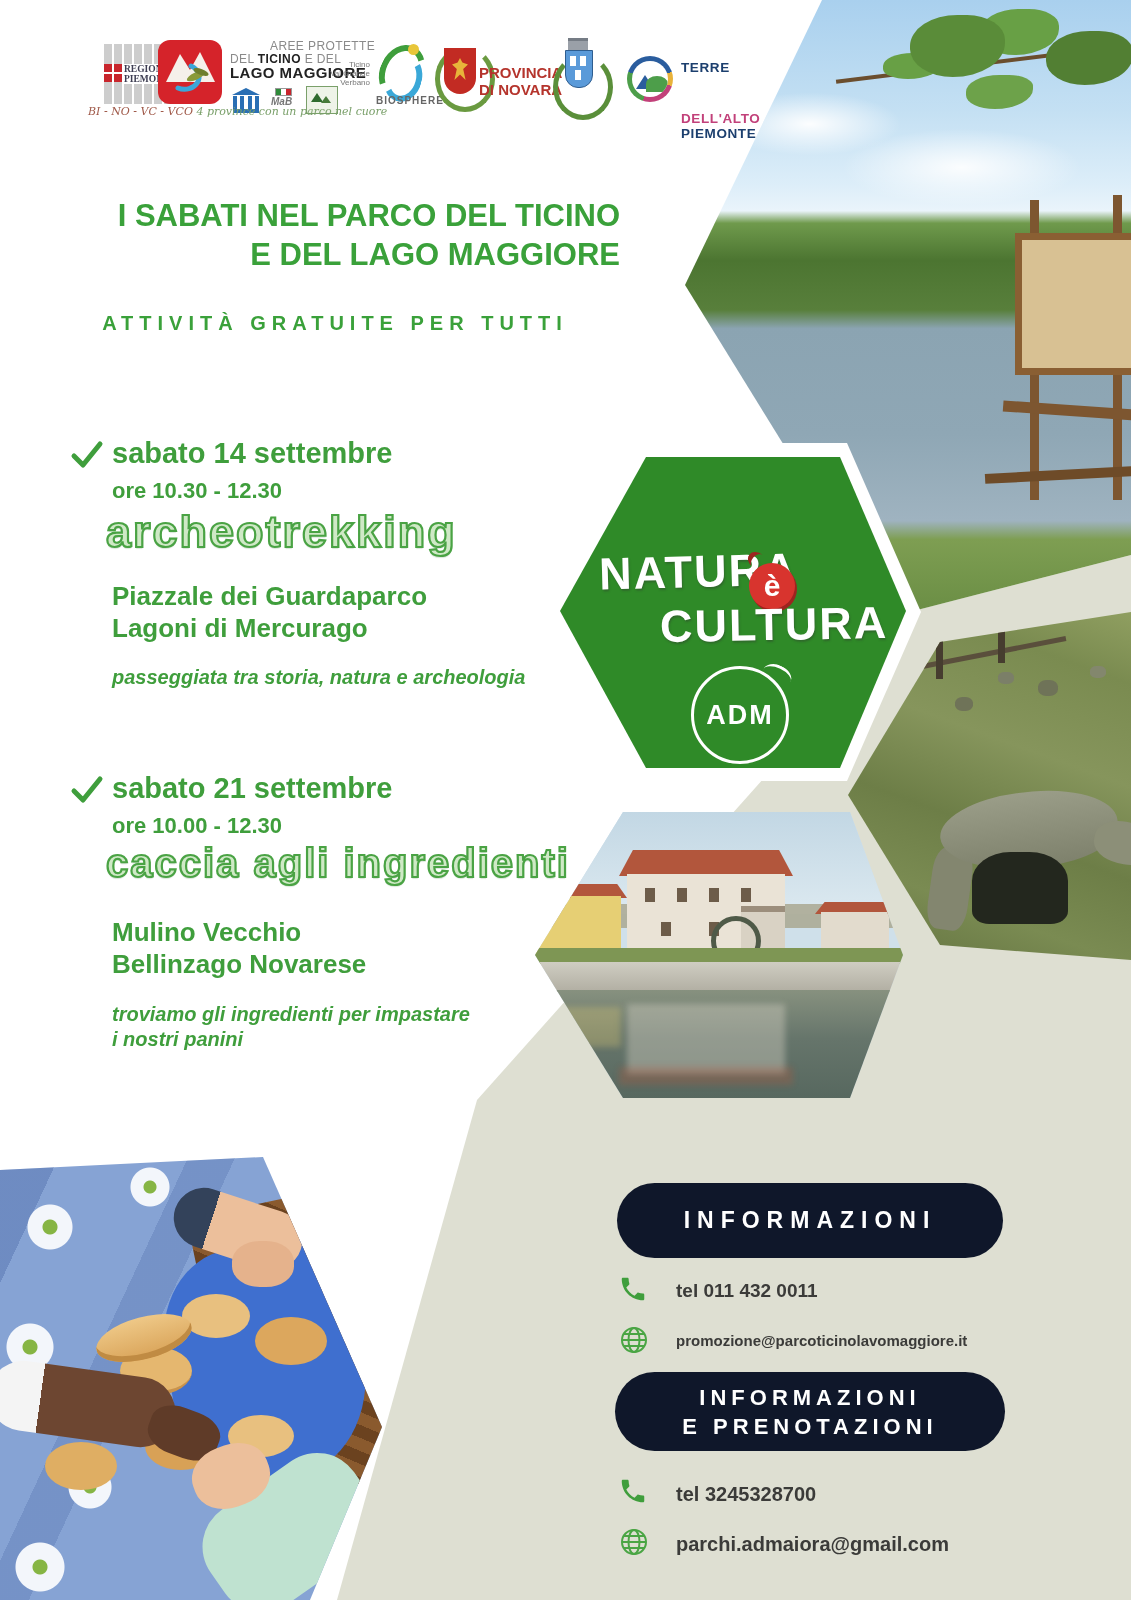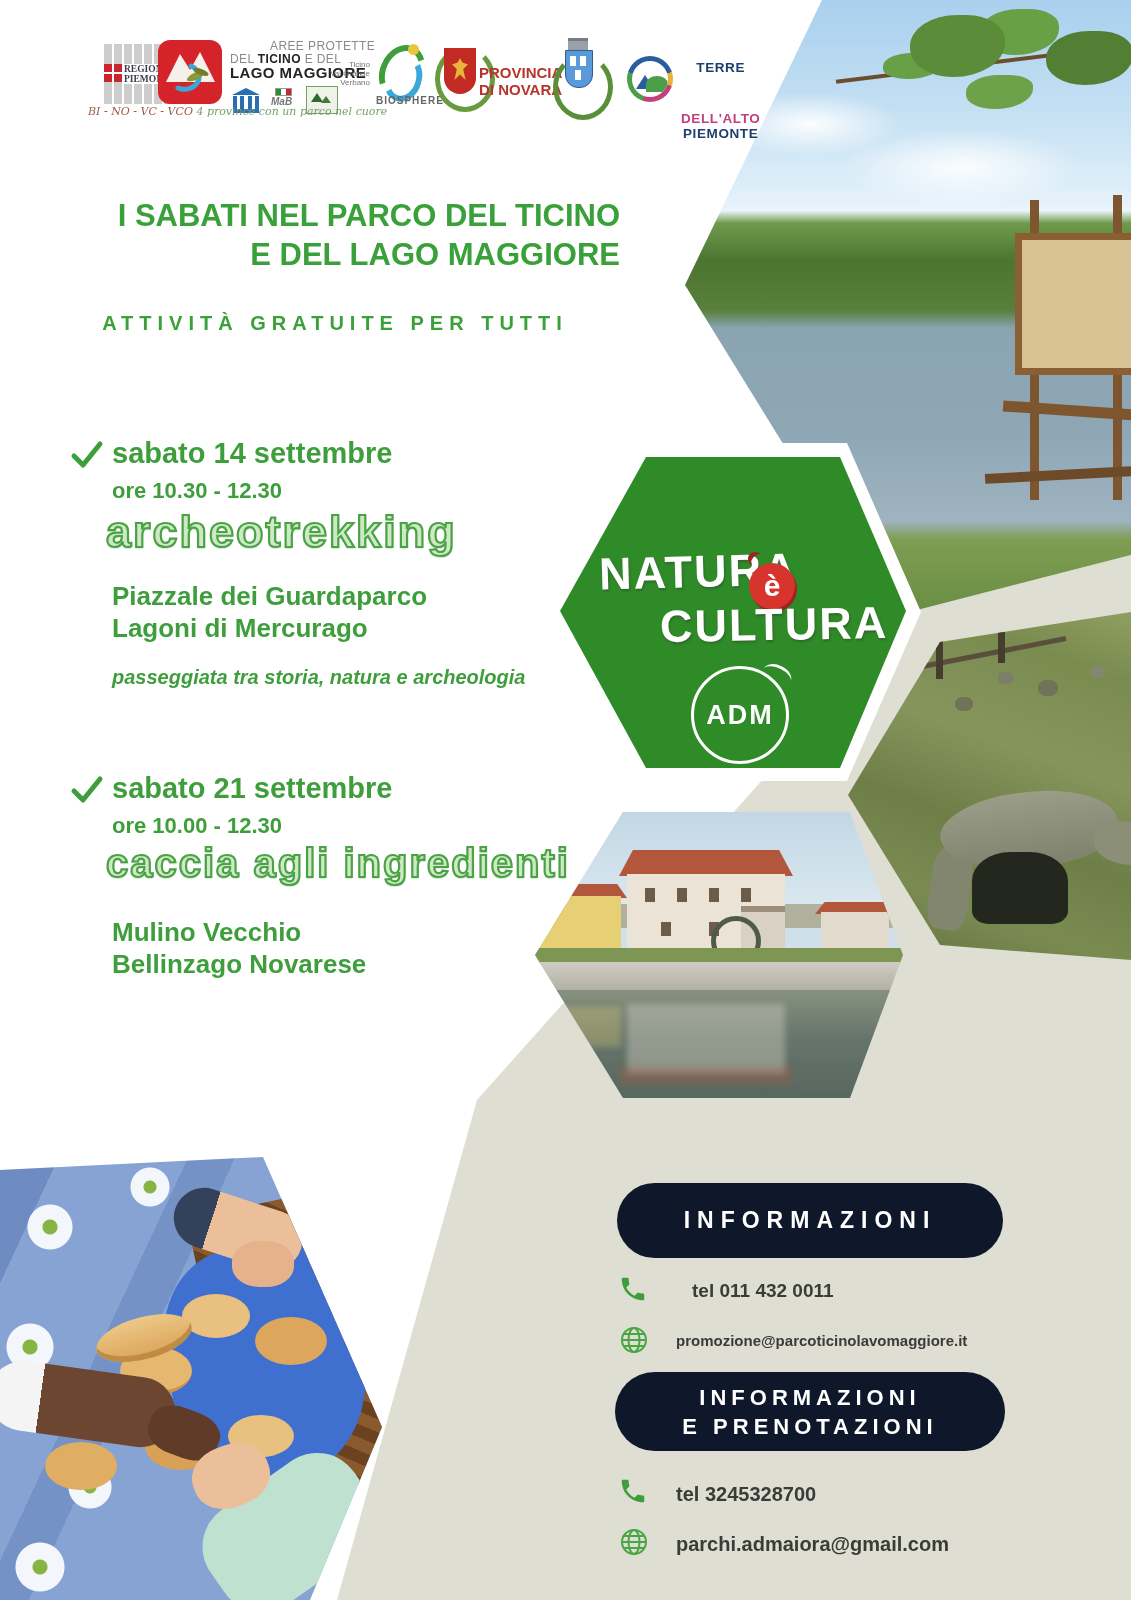--- a/index.html
+++ b/index.html
@@ -160,21 +160,21 @@
     border:1px solid #2e5d8f;border-radius:0 0 13px 13px;}
   .com-towers{position:absolute;left:4px;top:5px;width:6px;height:10px;background:#fff;
     box-shadow:10px 0 0 #fff,5px 14px 0 #fff;}
   .terre-ring{left:627px;top:56px;width:46px;height:46px;border-radius:50%;
     background:conic-gradient(#2a5d9e 0 20%,#e8b23a 20% 30%,#c2417a 30% 55%,#4d9e4a 55% 80%,#2a5d9e 80% 100%);}
   .terre-inner{position:absolute;inset:5px;background:#fff;border-radius:50%;overflow:hidden;}
   .terre-inner:before{content:"";position:absolute;left:4px;bottom:8px;width:0;height:0;
     border-left:9px solid transparent;border-right:9px solid transparent;border-bottom:14px solid #2a5d9e;}
   .terre-inner:after{content:"";position:absolute;left:14px;bottom:5px;width:22px;height:16px;
     background:#4d9e4a;border-radius:50% 50% 0 0;}
-  .lg-terre-text{left:681px;top:60px;font-size:13.5px;line-height:15px;font-weight:bold;letter-spacing:.6px;white-space:nowrap;text-align:center;}
+  .lg-terre-text{left:681px;top:60px;font-size:13.5px;line-height:15px;font-weight:bold;letter-spacing:.6px;white-space:nowrap;}
   .tt1,.tt3{color:#1c3f6e;} .tt2{color:#c2417a;margin-top:36px;}
 
   
   .title{left:50px;top:196px;width:570px;text-align:right;color:#3aa13a;font-weight:bold;
     font-size:31px;line-height:39px;white-space:nowrap;}
   .subtitle{left:50px;top:312px;width:570px;text-align:center;color:#3aa13a;font-weight:bold;
     font-size:20px;letter-spacing:6px;white-space:nowrap;}
 
   
   .ev-date{color:#3f9e3c;font-weight:bold;font-size:29px;white-space:nowrap;}
@@ -376,40 +376,44 @@
   <svg class="abs" style="left:70px;top:773px;" width="34" height="34" viewBox="0 0 34 34">
     <polyline points="4,18 13,27 30,6" fill="none" stroke="#3f9e3c" stroke-width="5" stroke-linecap="round" stroke-linejoin="round"></polyline>
   </svg>
   <div class="abs ev-date" style="left:112px;top:772px;">sabato 21 settembre</div>
   <div class="abs ev-time" style="left:112px;top:813px;">ore 10.00 - 12.30</div>
   <div class="abs ev-bubble" style="left:106px;top:841px;font-size:40px;">caccia agli ingredienti</div>
   <div class="abs ev-loc" style="left:112px;top:916px;">
     <div>Mulino Vecchio</div>
     <div>Bellinzago Novarese</div>
   </div>
+  <div class="abs ev-desc" style="left:112px;top:1002px;">
+    <div>troviamo gli ingredienti per impastare</div>
+    <div>i nostri panini</div>
+  </div>
 
   <div class="abs hex-outline"></div>
   <div class="abs hex-green"></div>
   <div class="abs badge-word w-natura">NATURA</div>
   <div class="abs e-circle">
       <span>è</span>
     </div>
   <div class="abs badge-word w-cultura">CULTURA</div>
   <div class="abs adm">
       <span>ADM</span>
     </div>
 
   <div class="abs pill pill1">
     <span>INFORMAZIONI</span>
   </div>
 
   <svg class="abs" style="left:618px;top:1274px;" width="30" height="30" viewBox="0 0 24 24">
     <path fill="#3f9e3c" d="M6.62 10.79c1.44 2.83 3.76 5.14 6.59 6.59l2.2-2.2c.27-.27.67-.36 1.02-.24 1.12.37 2.33.57 3.57.57.55 0 1 .45 1 1V20c0 .55-.45 1-1 1-9.39 0-17-7.61-17-17 0-.55.45-1 1-1h3.5c.55 0 1 .45 1 1 0 1.25.2 2.45.57 3.57.11.35.03.74-.25 1.02l-2.2 2.2z"></path>
   </svg>
-  <div class="abs contact-text" style="left:676px;top:1280px;font-size:19px;margin-left:16px;">tel 011 432 0011</div>
+  <div class="abs contact-text" style="left:676px;top:1280px;font-size:19px;">tel 011 432 0011</div>
 
   <svg class="abs" style="left:620px;top:1326px;" width="28" height="28" viewBox="0 0 28 28">
     <circle cx="14" cy="14" r="12" fill="none" stroke="#4aa544" stroke-width="2"></circle>
     <ellipse cx="14" cy="14" rx="5.5" ry="12" fill="none" stroke="#4aa544" stroke-width="2"></ellipse>
     <line x1="2" y1="14" x2="26" y2="14" stroke="#4aa544" stroke-width="2"></line>
     <line x1="4" y1="8" x2="24" y2="8" stroke="#4aa544" stroke-width="2"></line>
     <line x1="4" y1="20" x2="24" y2="20" stroke="#4aa544" stroke-width="2"></line>
   </svg>
   <div class="abs contact-text" style="left:676px;top:1332px;font-size:15px;">promozione@parcoticinolavomaggiore.it</div>
 

